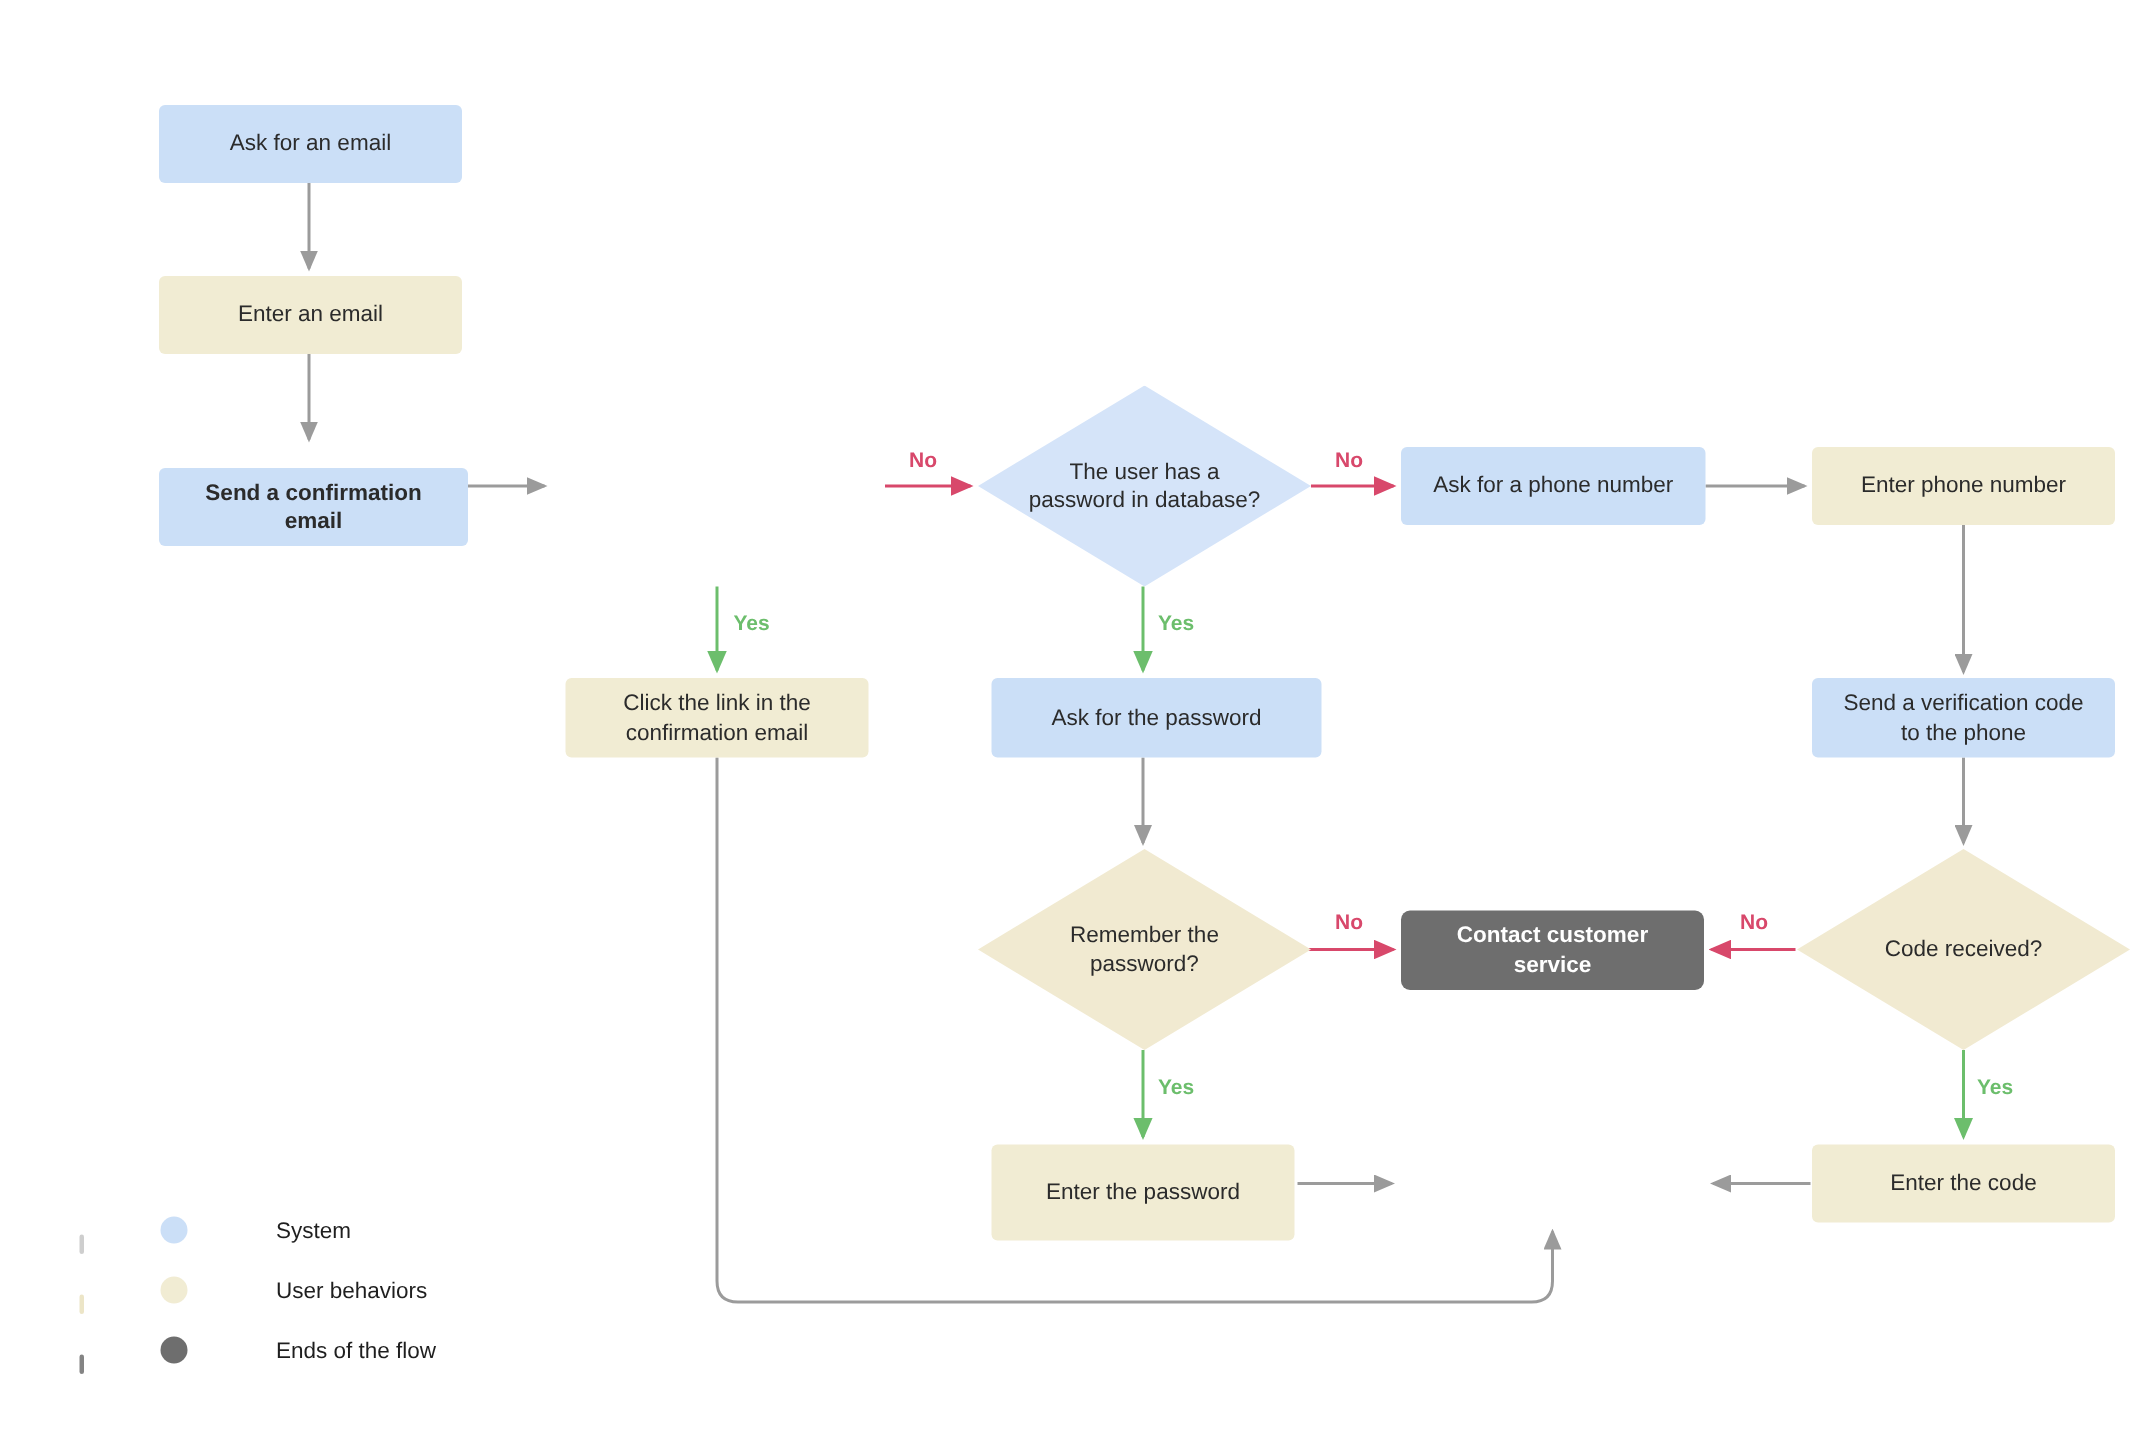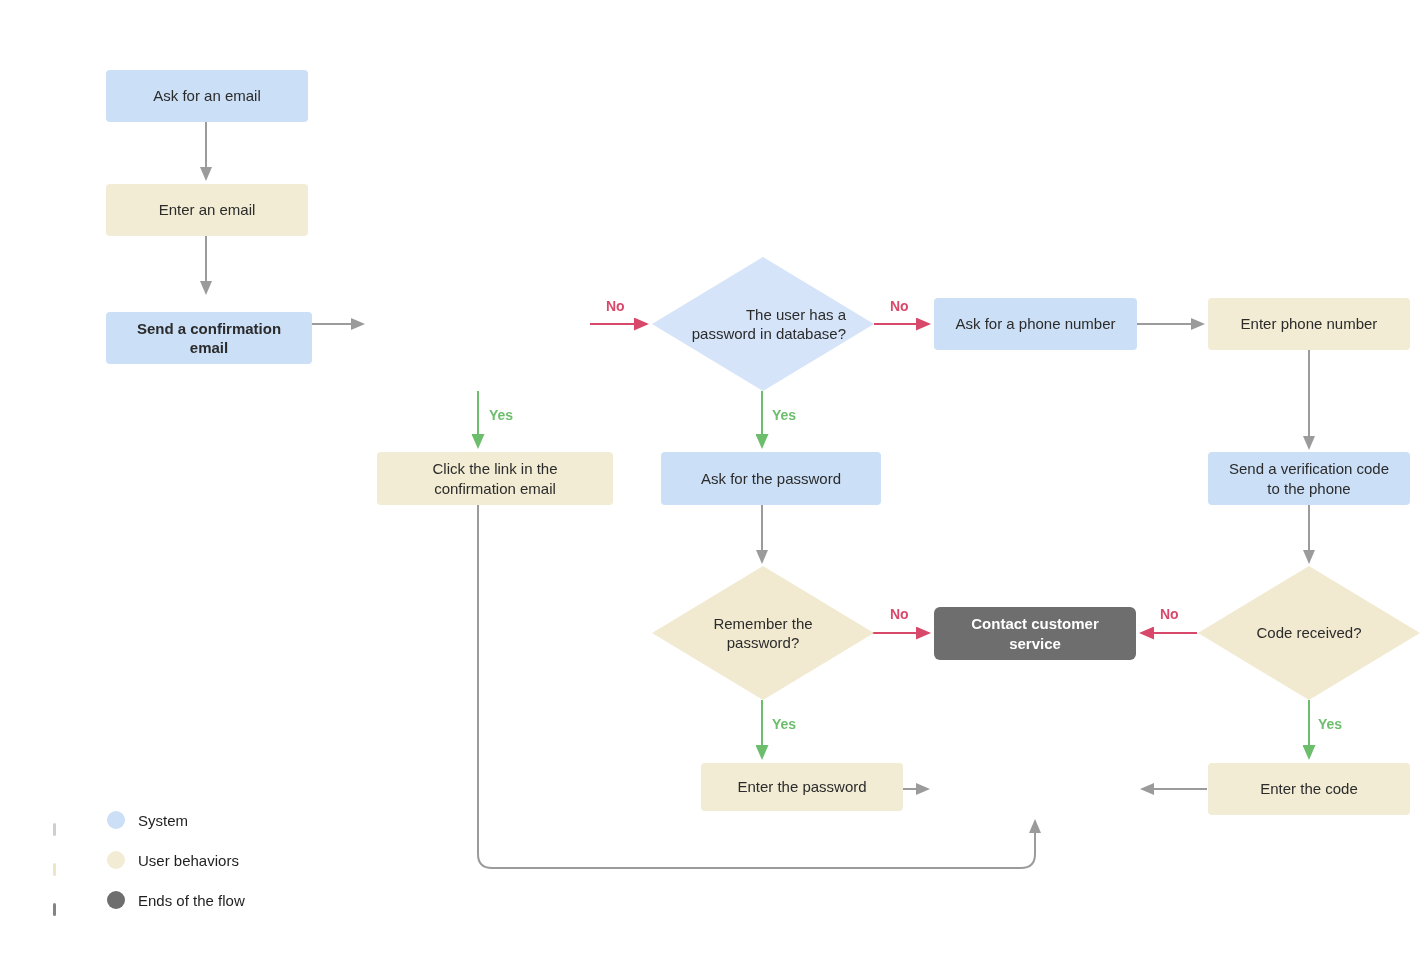--- a/index.html
+++ b/index.html
@@ -19,26 +19,26 @@
   .head-red{fill:var(--no);}
   .head-green{fill:var(--yes);}
   .node{position:absolute;display:flex;align-items:center;justify-content:center;
         text-align:center;font-size:15px;line-height:1.3;color:var(--text);
         border-radius:4px;box-sizing:border-box;padding:4px 16px;}
   .node.sys{background:var(--system);}
   .node.usr{background:var(--user);}
   .node.end{background:var(--end);color:var(--text-inv);font-weight:600;border-radius:6px;}
   .node.diamond{background:var(--user-d);border-radius:0;
         clip-path:polygon(50% 0,100% 50%,50% 100%,0 50%);padding:4px 28px;}
-  .node.diamond.sysd{background:var(--system-d);text-align:right;}
+  .node.diamond.sysd{background:var(--system-d);}
   .edge-label{position:absolute;font-size:14px;font-weight:700;}
   .edge-label.yes{color:var(--yes);}
   .edge-label.no{color:var(--no);}
   .legend{position:absolute;left:107px;top:811px;}
-  .legend-item{display:flex;align-items:center;height:18px;margin-bottom:22px;}
+  .legend-item{display:flex;align-items:center;height:18px;margin-bottom:22px;gap:46px;}
   .legend-swatch{width:18px;height:18px;border-radius:50%;margin-right:13px;flex:0 0 auto;}
   .legend-swatch.sys{background:var(--system);}
   .legend-swatch.usr{background:var(--user);}
   .legend-swatch.end{background:var(--end);}
   .legend-label{font-size:15px;color:#1F1F1F;}
   .edge-mark{position:absolute;width:3px;height:13px;border-radius:2px;opacity:.85;}
 </style>
 </head>
 <body>
 
@@ -80,28 +80,28 @@
   </svg>
 
   <div class="node sys" style="left:106px;top:70px;width:202px;height:52px;">Ask for an email</div>
   <div class="node usr" style="left:106px;top:184px;width:202px;height:52px;">Enter an email</div>
   <div class="node sys" style="left:106px;top:312px;width:206px;height:52px;font-weight:bold;">Send a confirmation email</div>
 
   <div class="node diamond sysd" style="left:652px;top:257px;width:222px;height:134px;">The user has a password in database?</div>
   <div class="node diamond" style="left:652px;top:566px;width:222px;height:134px;">Remember the password?</div>
   <div class="node diamond" style="left:1198px;top:566px;width:222px;height:134px;">Code received?</div>
 
-  <div class="node usr" style="left:377px;top:452px;width:236px;height:53px;">Click the link in the confirmation email</div>
+  <div class="node usr" style="left:377px;top:452px;width:202px;height:53px;">Click the link in the confirmation email</div>
   <div class="node sys" style="left:661px;top:452px;width:220px;height:53px;">Ask for the password</div>
   <div class="node sys" style="left:934px;top:298px;width:203px;height:52px;">Ask for a phone number</div>
   <div class="node usr" style="left:1208px;top:298px;width:202px;height:52px;">Enter phone number</div>
   <div class="node sys" style="left:1208px;top:452px;width:202px;height:53px;">Send a verification code to the phone</div>
   <div class="node end" style="left:934px;top:607px;width:202px;height:53px;">Contact customer service</div>
 
-  <div class="node usr" style="left:661px;top:763px;width:202px;height:48px;margin-left:40px;">Enter the password</div>
+  <div class="node usr" style="left:661px;top:763px;width:202px;height:64px;">Enter the password</div>
   <div class="node usr" style="left:1208px;top:763px;width:202px;height:52px;">Enter the code</div>
 
   <span class="edge-label no" style="left:606px;top:298px;">No</span>
   <span class="edge-label yes" style="left:489px;top:407px;">Yes</span>
   <span class="edge-label no" style="left:890px;top:298px;">No</span>
   <span class="edge-label yes" style="left:772px;top:407px;">Yes</span>
   <span class="edge-label no" style="left:890px;top:606px;">No</span>
   <span class="edge-label yes" style="left:772px;top:716px;">Yes</span>
   <span class="edge-label no" style="left:1160px;top:606px;">No</span>
   <span class="edge-label yes" style="left:1318px;top:716px;">Yes</span>

